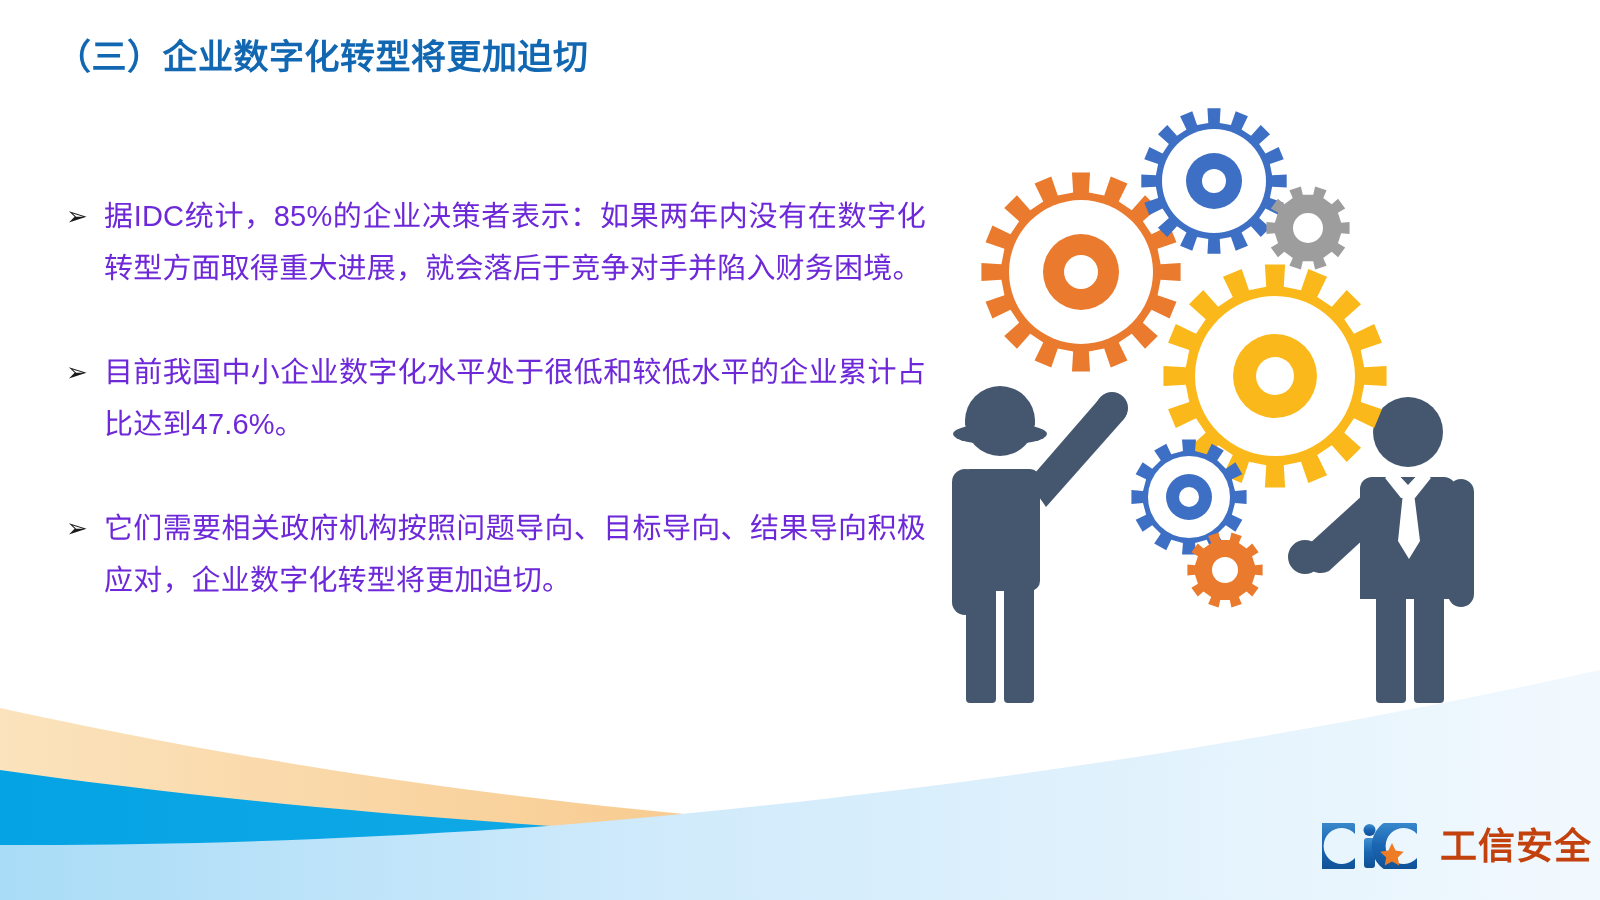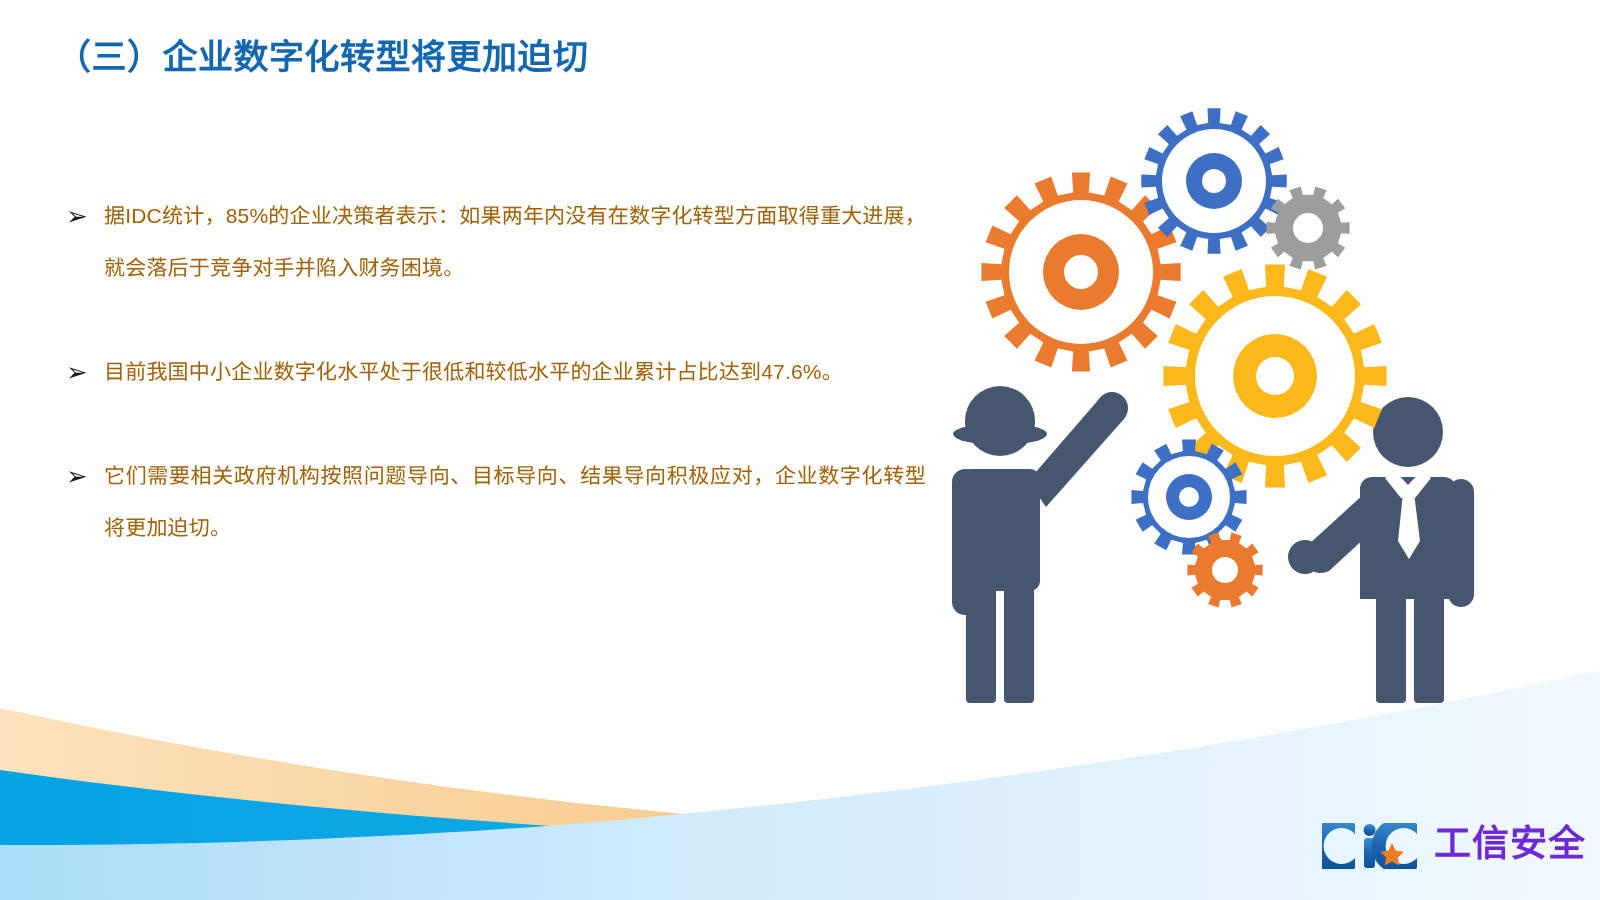--- a/index.html
+++ b/index.html
@@ -50,23 +50,23 @@
     flex: 0 0 auto;
     width: 38px;
     font-size: 26px;
     line-height: 52px;
     color: #1a1a1a;
     text-align: left;
     font-family: "DejaVu Sans", sans-serif;
   }
   .bullet-text {
     flex: 1 1 auto;
-    font-size: 21px;
+    font-size: 29px;
     line-height: 52px;
-    color: #a16207;
+    color: #6d28d9;
     text-align: justify;
     text-justify: inter-ideograph;
     letter-spacing: 0.2px;
   }
 
   
   .wave-layer {
     position: absolute;
     left: 0;
     bottom: 0;
@@ -92,26 +92,27 @@
     height: 56px;
     display: flex;
     align-items: center;
   }
   .logo-mark {
     position: relative;
     height: 46px;
     width: 112px;
   }
   .logo-cn {
+    margin-left: 6px;
     font-size: 37px;
     font-weight: bold;
-    color: #6d28d9;
+    color: #c2410c;
     letter-spacing: 1px;
     line-height: 1;
-    font-family: Liberation Mono, monospace;
+    font-family: Liberation Serif, serif;
   }
 </style>
 </head>
 <body>
 
 <div id="slide">
 
   <svg class="wave-layer" viewBox="0 0 1600 260" preserveAspectRatio="none">
     <defs>
       <linearGradient id="gradTan" x1="0" y1="0" x2="1" y2="0">

